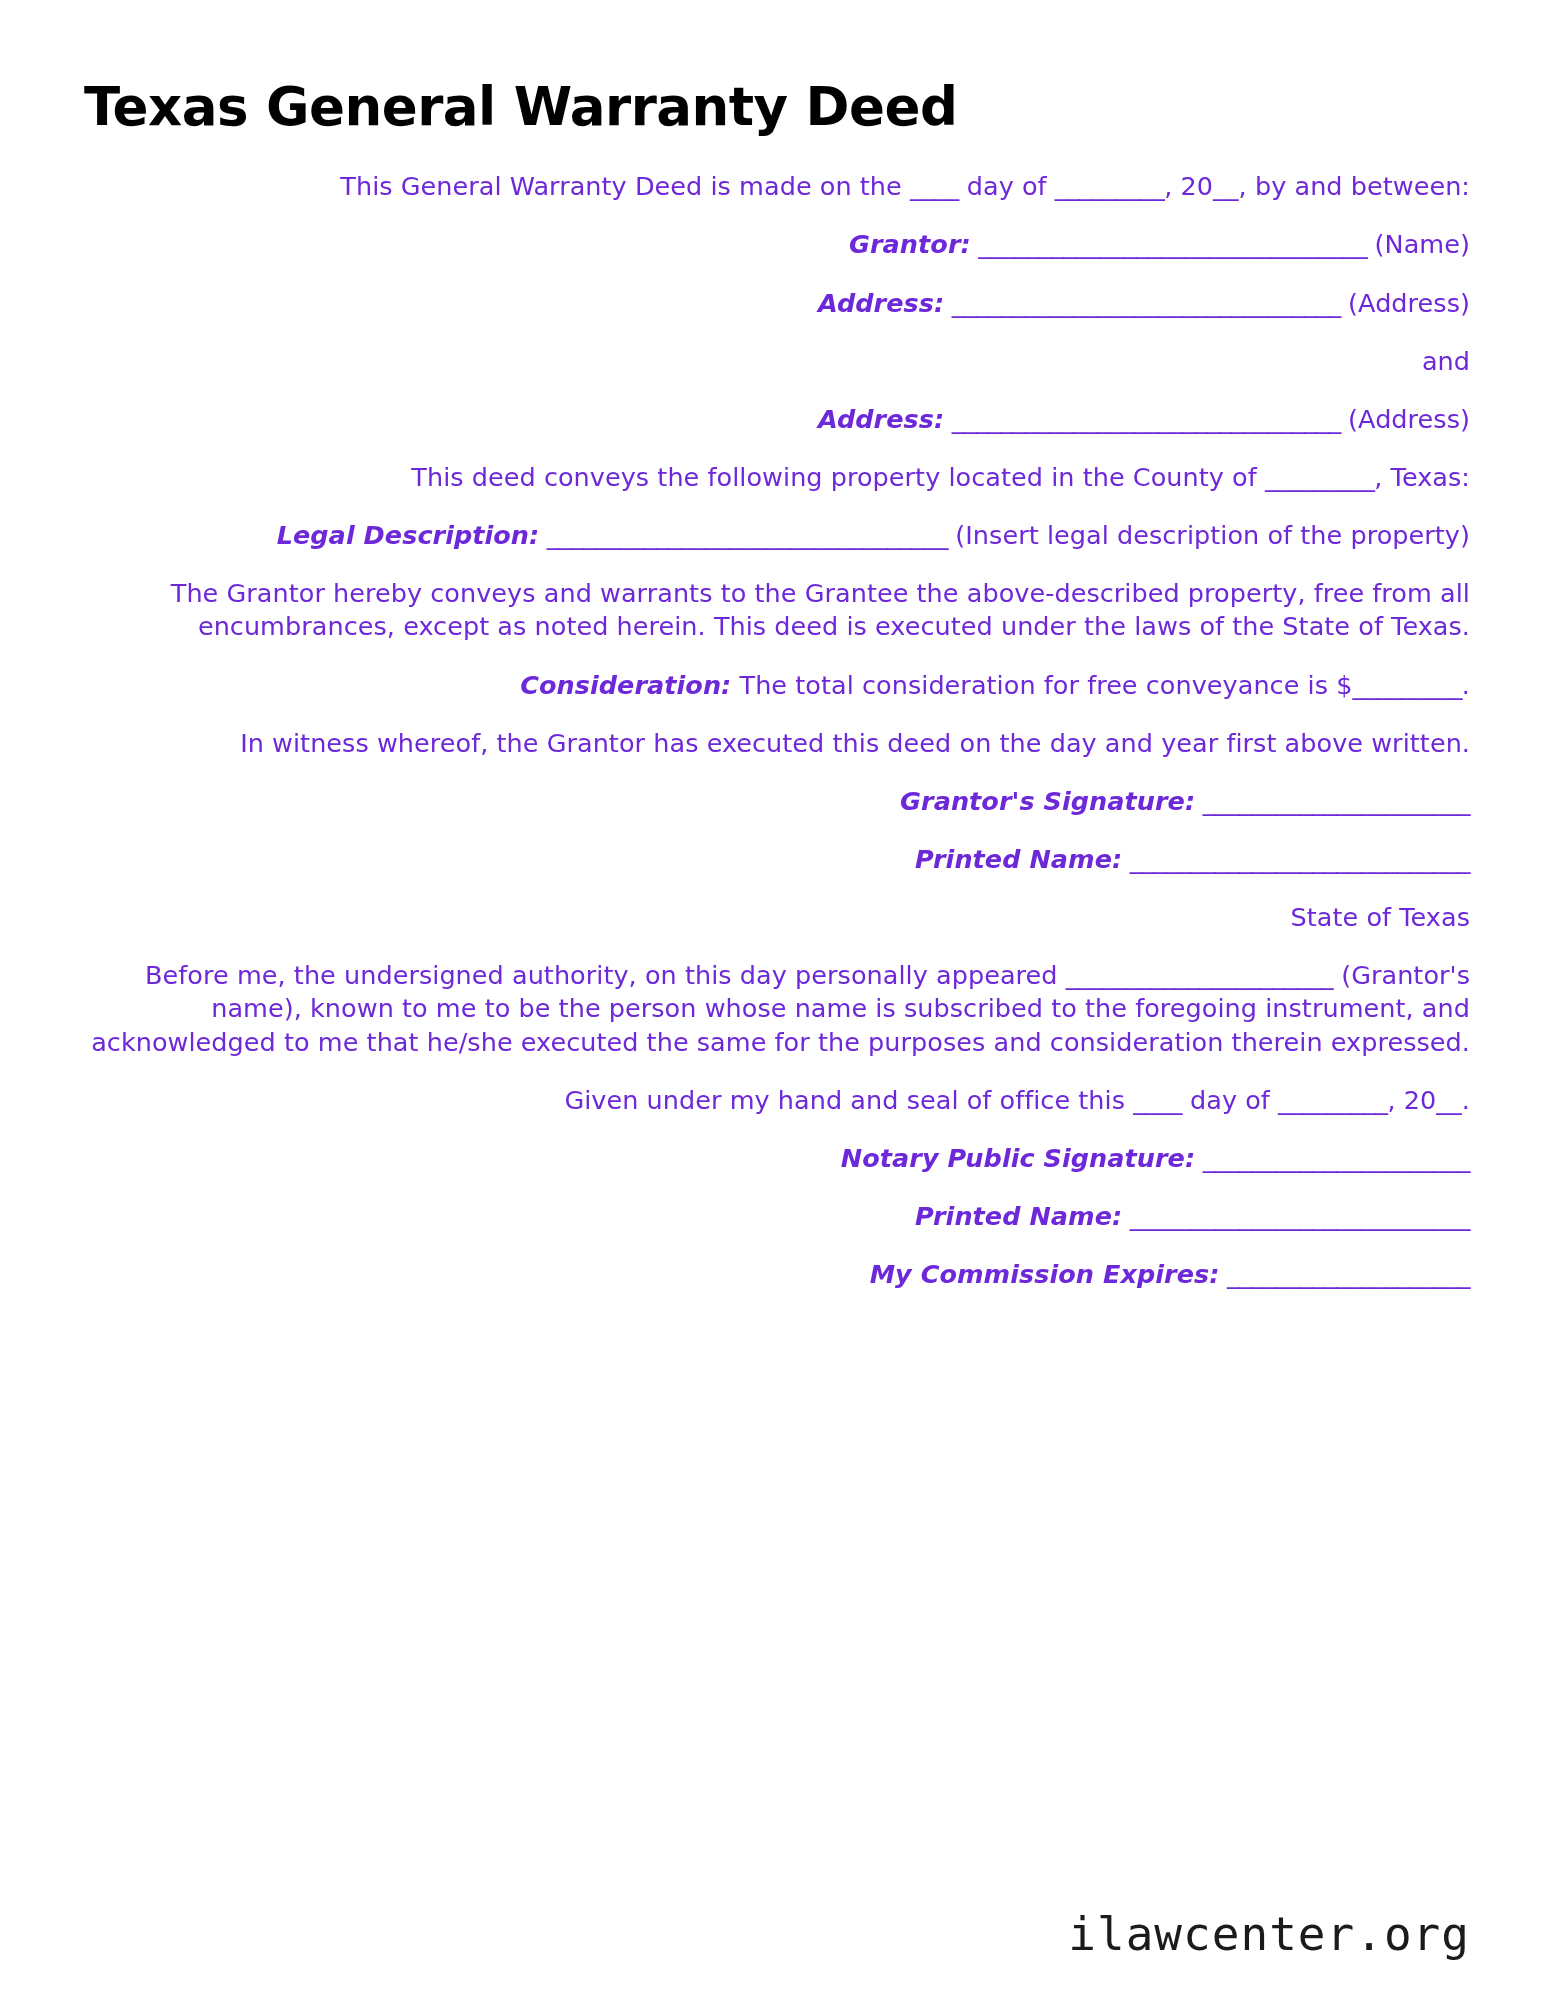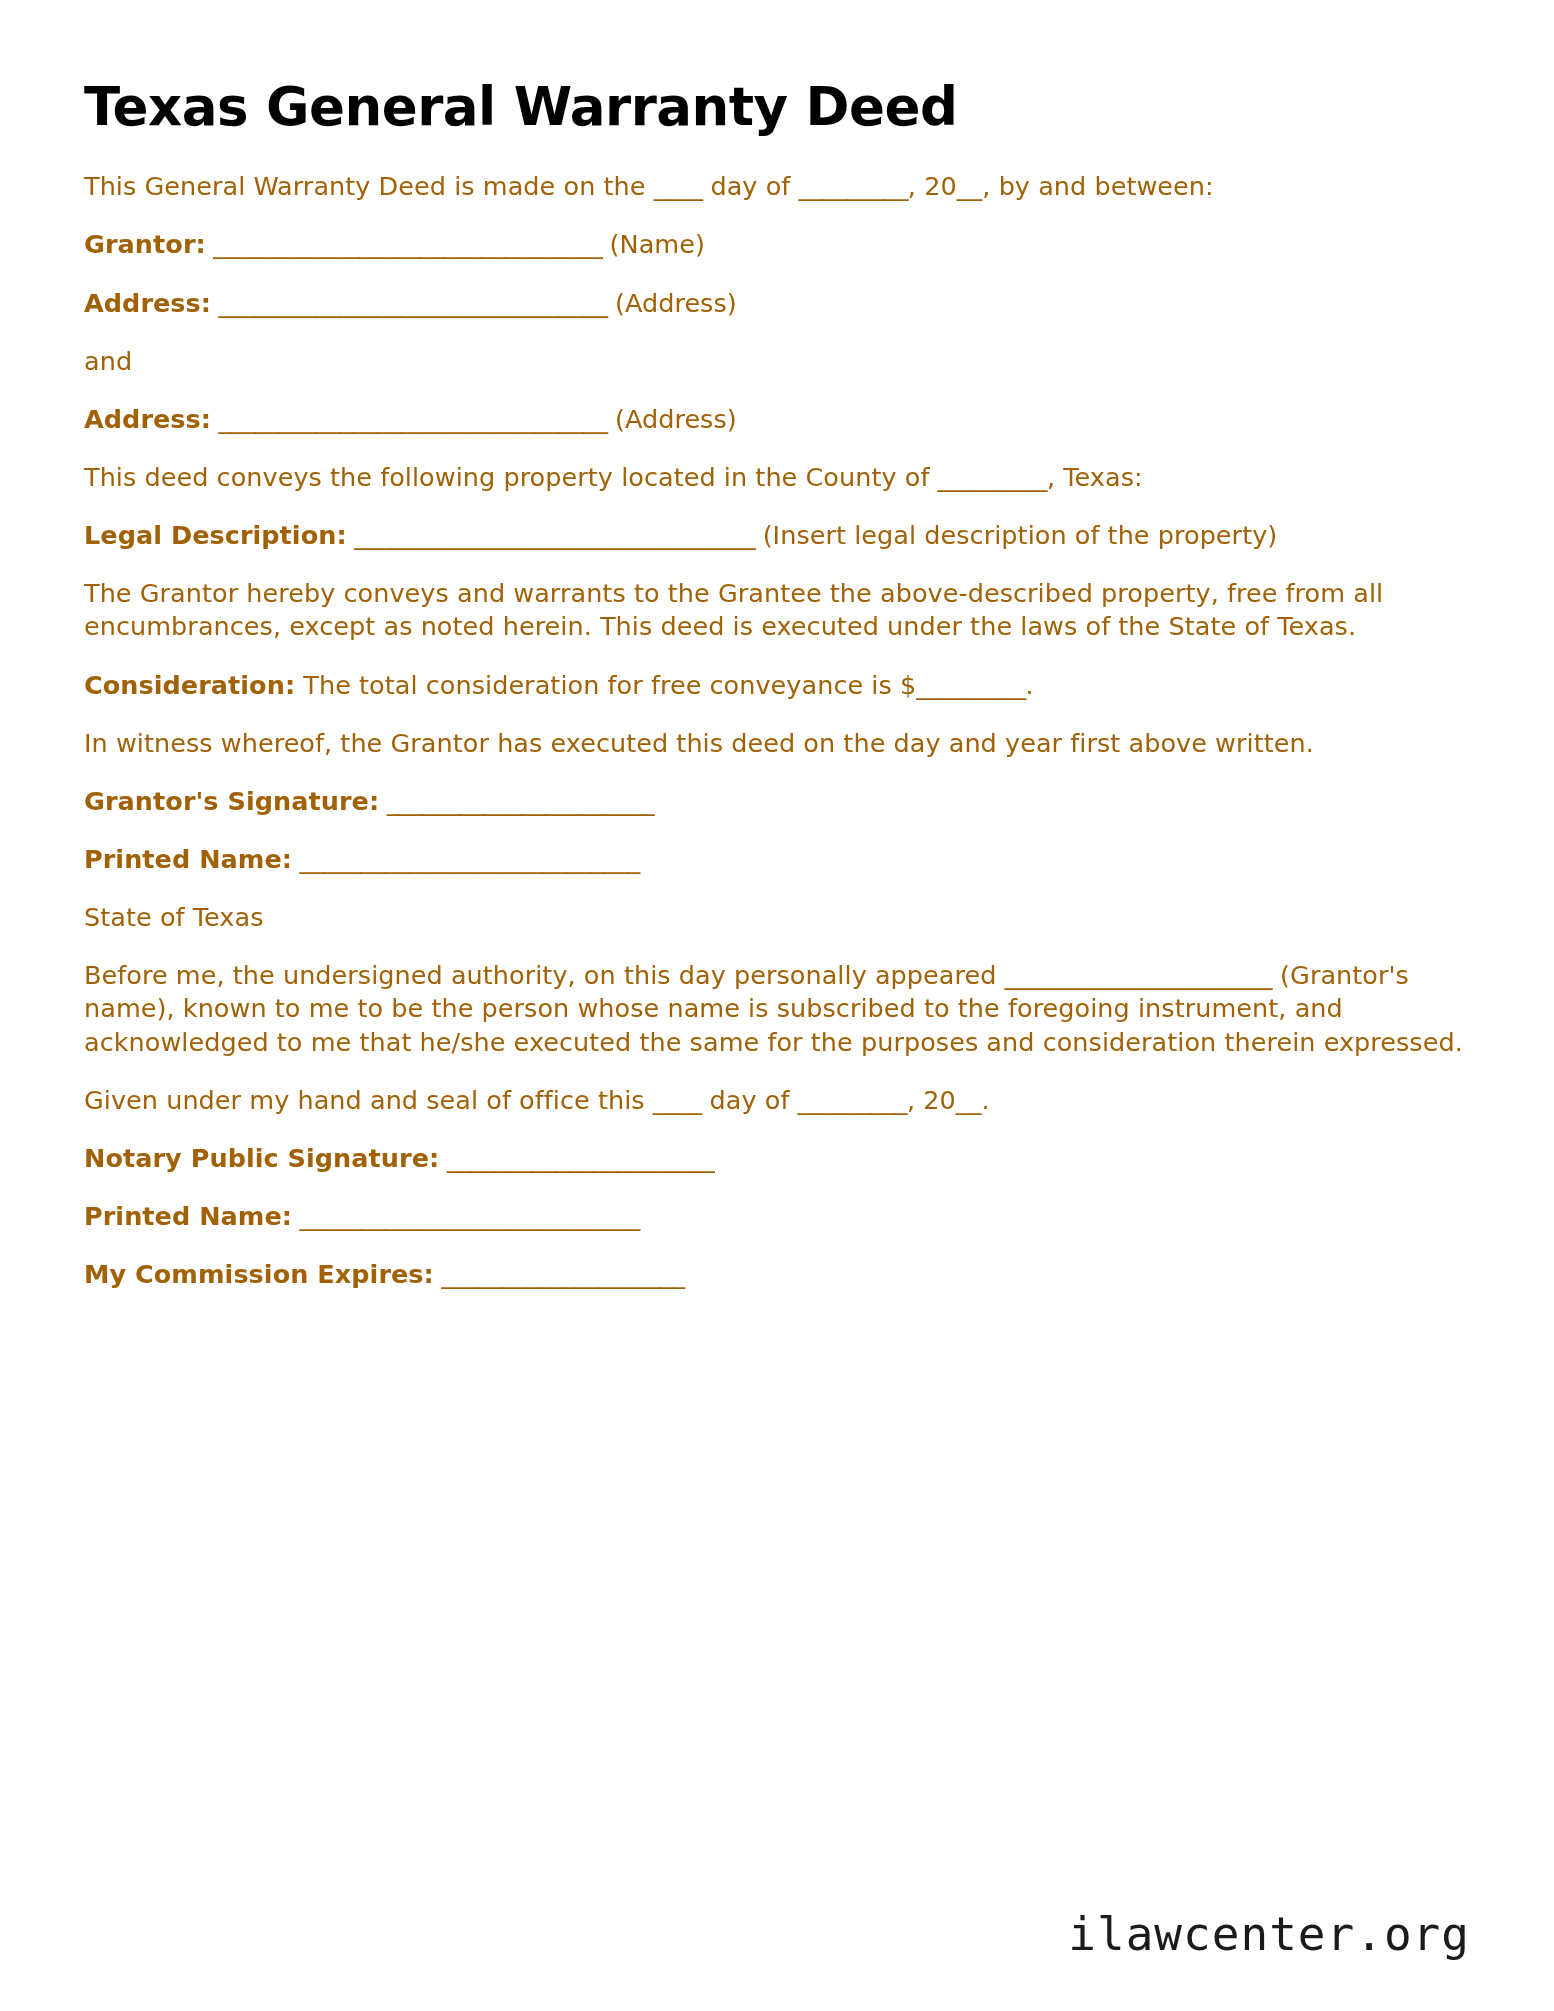--- a/index.html
+++ b/index.html
@@ -32,25 +32,26 @@
     line-height: 1.1;
     letter-spacing: -0.5px;
     margin: 0 0 34px 0;
     color: #000;
   }
 
   p.para {
     font-size: 25.5px;
     line-height: 1.30;
     margin: 0 0 25px 0;
-    color: #a16207;
+    color: #6d28d9;
     letter-spacing: 0.05px;
+    text-align: right;
   }
 
-  .b { font-weight: bold; }
+  .b { font-weight: bold; font-style: italic; }
 
   
   .blank {
     font-family: "DejaVu Sans", sans-serif;
     letter-spacing: -0.6px;
     white-space: pre;
   }
 
   .footer-mark {
     position: absolute;

